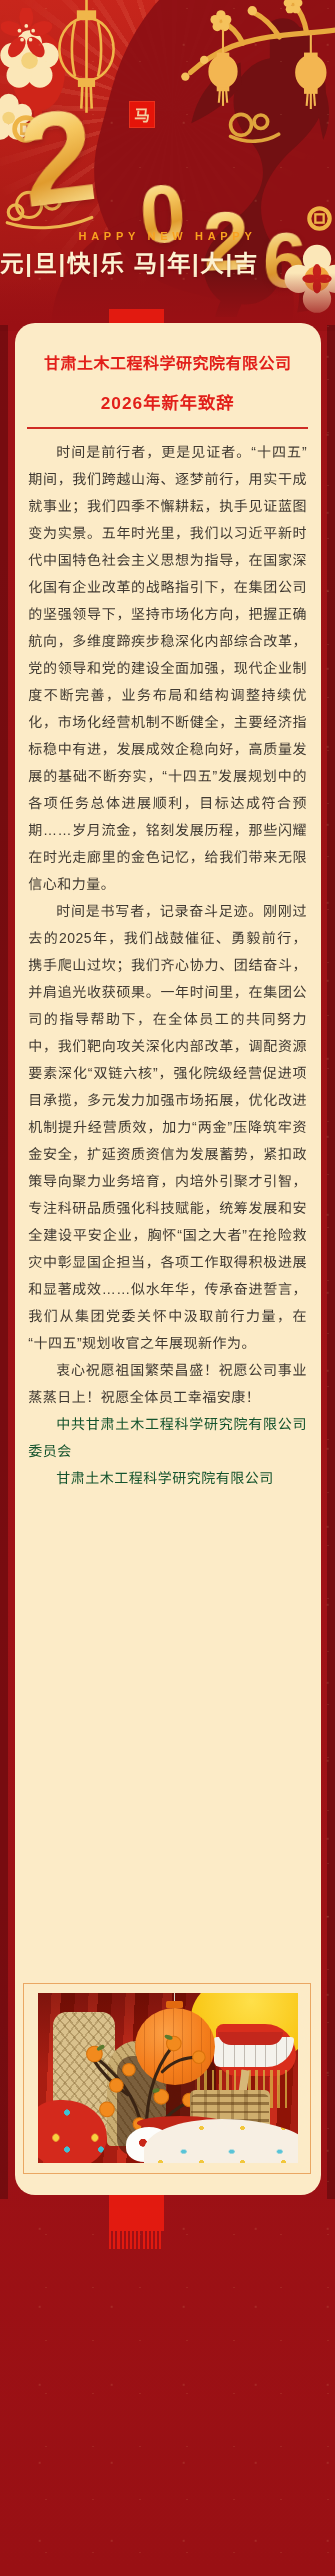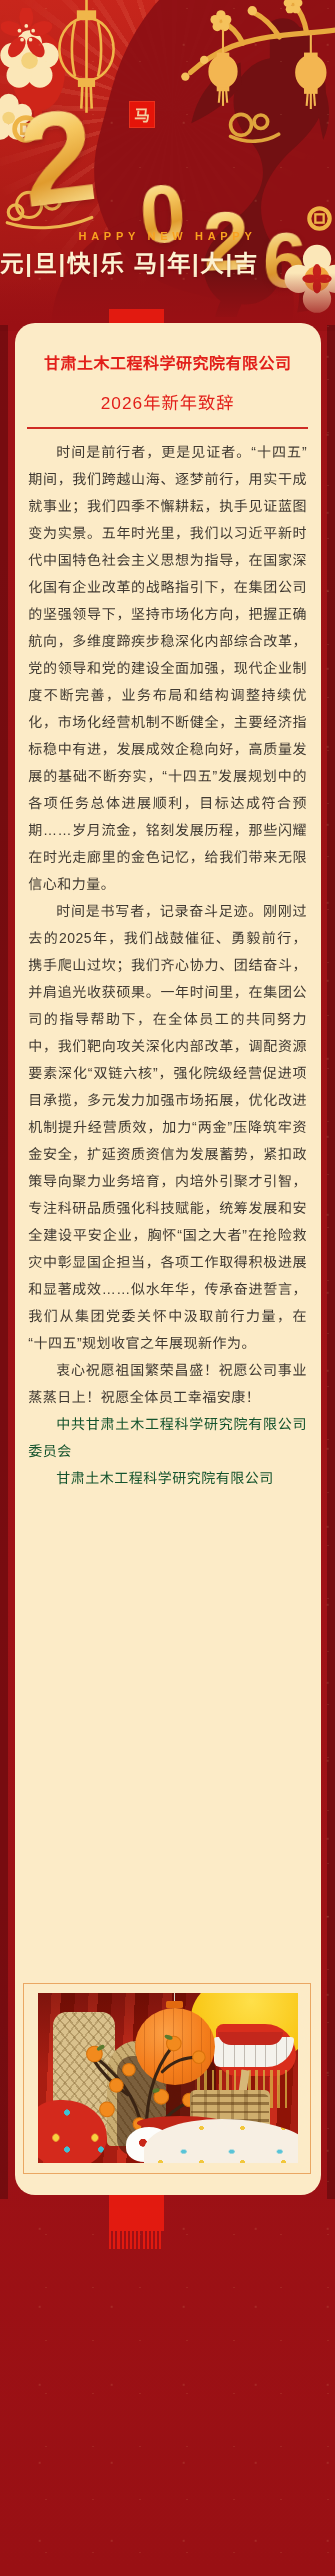--- a/index.html
+++ b/index.html
@@ -49,21 +49,21 @@
   
   .top-tab{position:absolute;left:109px;top:309px;width:55px;height:21px;background:#e21a10;z-index:3;}
   .card{position:absolute;left:14.7px;top:323px;width:306px;height:1872px;background:#fcebc7;
         border-radius:20px;z-index:4;}
   .bottom-tab{position:absolute;left:109px;top:2194px;width:55px;height:37px;background:#e21a10;z-index:3;}
   .bottom-fringe{position:absolute;left:109px;top:2230px;width:55px;height:19.4px;z-index:3;
         background:repeating-linear-gradient(90deg,#e21a10 0 2.1px,rgba(226,26,16,0) 2.1px 4.2px);}
 
   
   .company-title{margin:27px 12.6px 0;text-align:center;color:#e21f1a;font-size:16px;font-weight:bold;letter-spacing:0.5px;}
-  .speech-title{margin:14.7px 12.6px 0;text-align:center;color:#e21f1a;font-size:17.3px;font-weight:normal;letter-spacing:1px;}
+  .speech-title{margin:14.7px 12.6px 0;text-align:center;color:#e21f1a;font-size:17.3px;font-weight:bold;letter-spacing:1px;}
   .divider{margin:13.6px 12.6px 0;height:1.6px;background:#cf2b24;}
   .body-text{margin:10.5px 13.6px 0;color:#403a32;font-size:14px;line-height:27px;
         text-align:justify;letter-spacing:0.5px;}
   .body-text p{margin:0;text-indent:2em;}
   .sig{margin:0 13.6px;color:#14532d;font-size:14px;line-height:27px;letter-spacing:0.5px;text-align:justify;}
   .sig.indent2{text-indent:2em;} .sig.indent05{text-indent:0.5em;}
 
   
   .photo-frame{position:absolute;left:23px;top:1983px;width:288px;height:191px;
         border:1px solid #eaa763;box-sizing:border-box;z-index:5;}

